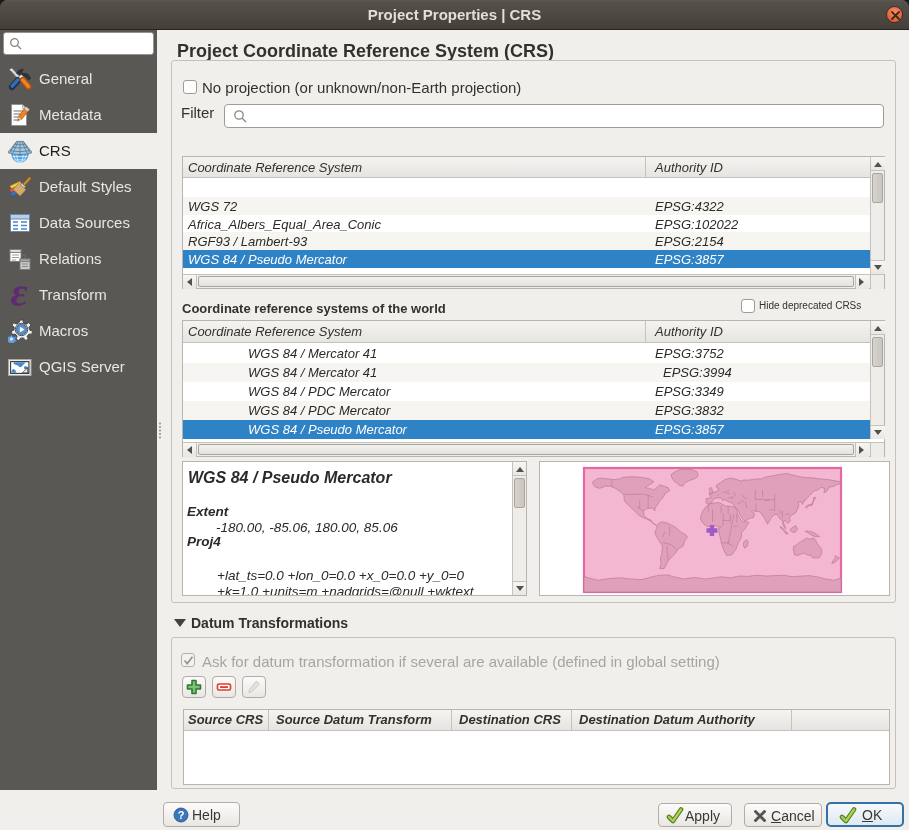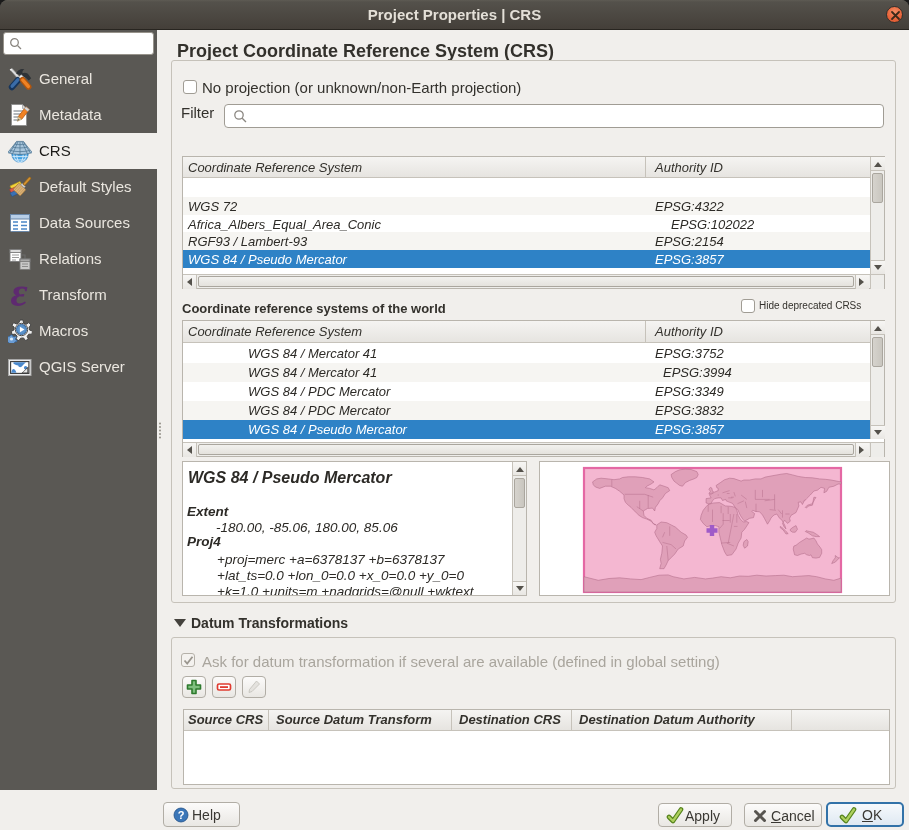--- a/index.html
+++ b/index.html
@@ -227,21 +227,21 @@
     <div class="trow" style="top:36px;width:717px;height:17.8px">
         <span style="position:absolute;left:5px;top:2px">WGS 84</span>
         <span style="position:absolute;left:472px;top:2px">EPSG:4326</span>
       </div>
     <div class="trow alt" style="top:39.8px;width:687px;height:17.8px">
         <span style="position:absolute;left:5px;top:2px">WGS 72</span>
         <span style="position:absolute;left:472px;top:2px">EPSG:4322</span>
       </div>
     <div class="trow" style="top:57.6px;width:687px;height:17.8px">
         <span style="position:absolute;left:5px;top:2px">Africa_Albers_Equal_Area_Conic</span>
-        <span style="position:absolute;left:488px;top:2px">EPSG:102022</span>
+        <span style="position:absolute;left:472px;top:2px">EPSG:102022</span>
       </div>
     <div class="trow alt" style="top:75.4px;width:687px;height:17.8px">
         <span style="position:absolute;left:5px;top:2px">RGF93 / Lambert-93</span>
         <span style="position:absolute;left:472px;top:2px">EPSG:2154</span>
       </div>
     <div class="trow sel" style="top:93.2px;width:687px;height:17.8px">
         <span style="position:absolute;left:5px;top:2px">WGS 84 / Pseudo Mercator</span>
         <span style="position:absolute;left:472px;top:2px">EPSG:3857</span>
       </div>
 
@@ -308,21 +308,20 @@
       <div class="sbbtn" style="left:672px;top:0;width:14px;height:14px;border:0;border-left:1px solid #c6c2ba"></div>
       <div class="arr" style="left:676px;top:3px;border-top:4px solid transparent;border-bottom:4px solid transparent;border-left:5px solid #54514b"></div>
       <div style="position:absolute;left:687px;top:0;width:14px;height:14px;background:#eeedea;border-left:1px solid #c6c2ba"></div>
     </div>
   </div>
   <div class="tframe" style="left:182px;top:461px;width:345px;height:135px;overflow:hidden">
     <div style="position:absolute;left:5px;top:7px;font-size:16px;font-weight:bold;color:#2c2a26">WGS 84 / Pseudo Mercator</div>
     <div style="position:absolute;left:4px;top:42px;font-size:13.5px;font-weight:bold;color:#2c2a26">Extent</div>
     <div style="position:absolute;left:33px;top:58px;font-size:13.5px;color:#2c2a26">-180.00, -85.06, 180.00, 85.06</div>
     <div style="position:absolute;left:4px;top:72px;font-size:13.5px;font-weight:bold;color:#2c2a26">Proj4</div>
-    <div style="position:absolute;left:34px;top:90px;font-size:13.5px;color:#2c2a26">+proj=merc +a=6378137 +b=6378137</div>
     <div style="position:absolute;left:34px;top:106px;font-size:13.5px;color:#2c2a26">+lat_ts=0.0 +lon_0=0.0 +x_0=0.0 +y_0=0</div>
     <div style="position:absolute;left:34px;top:122px;font-size:13.5px;color:#2c2a26">+k=1.0 +units=m +nadgrids=@null +wktext</div>
     <div class="sb" style="left:329px;top:0;width:14px;height:133px;border-left:1px solid #c6c2ba">
       <div class="sbbtn" style="left:0;top:0;width:14px;height:14px;border:0;border-bottom:1px solid #c6c2ba"></div>
       <div class="arr" style="left:3px;top:5px;border-left:4px solid transparent;border-right:4px solid transparent;border-bottom:5px solid #54514b"></div>
       <div class="sbthumb" style="left:1px;top:16px;width:11px;height:30px"></div>
       <div class="sbbtn" style="left:0;top:119px;width:14px;height:14px;border:0;border-top:1px solid #c6c2ba"></div>
       <div class="arr" style="left:3px;top:124px;border-left:4px solid transparent;border-right:4px solid transparent;border-top:5px solid #54514b"></div>
     </div>
   </div>

